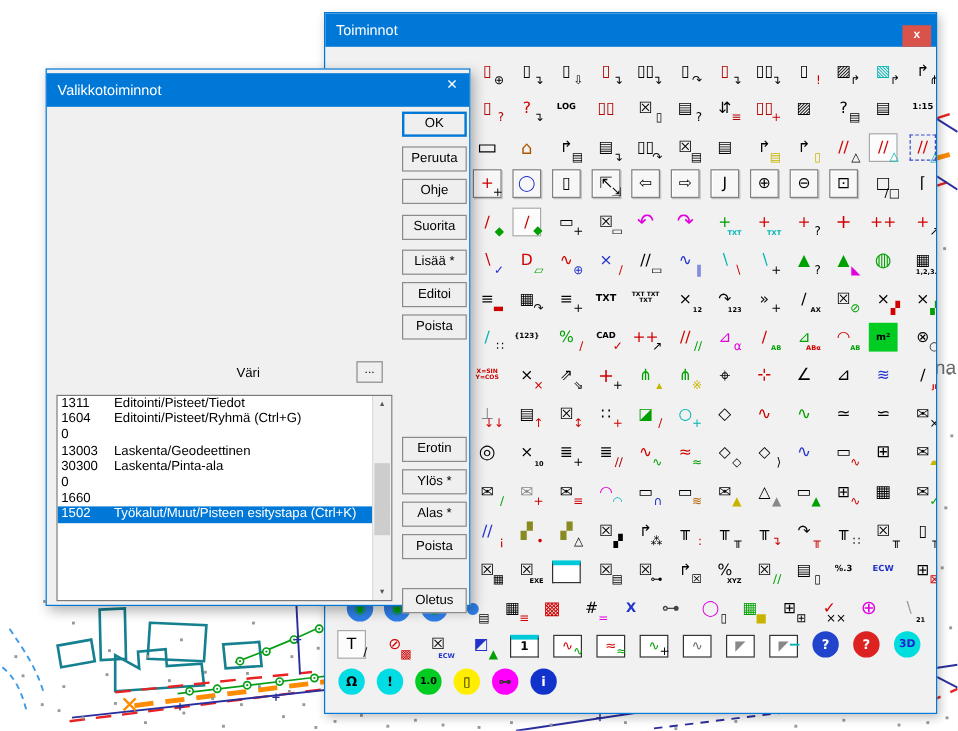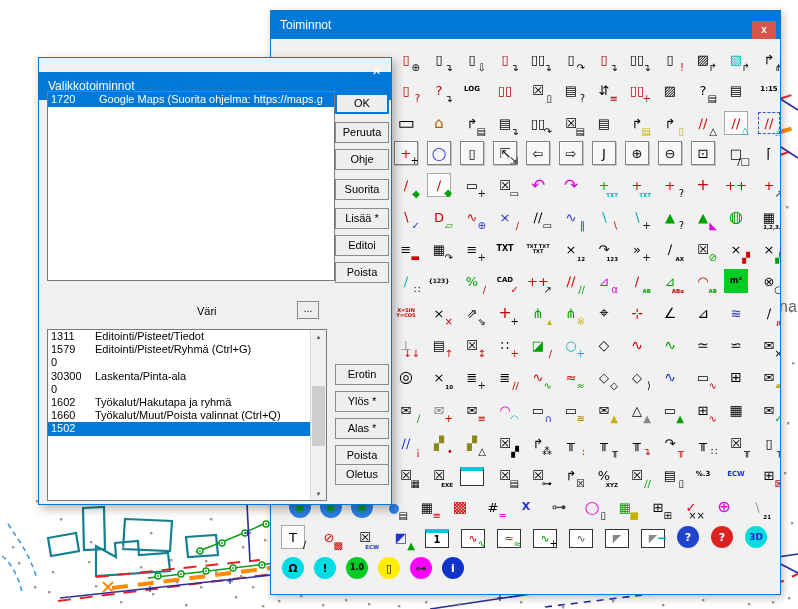--- a/index.html
+++ b/index.html
@@ -29,21 +29,21 @@
   .icon.r .g1{font-size:11px;}
   .icon.w{width:22px;height:19px;border:1px solid #333;background:#fff;margin-top:2px;}
   .icon.w .g1{font-size:11px;}
   .icon.cal{width:20px;height:19px;border:1px solid #333;border-top:4px solid #00c9d9;background:#fff;
     margin-top:2px;font-weight:bold;}
   .icon.cal .g1{font-size:10px;}
 
   
   #dlg{position:absolute;left:38px;top:57px;width:354px;height:448px;background:#f0f0f0;
     border:1px solid #0078d7;box-sizing:border-box;z-index:2;box-shadow:3px 4px 10px rgba(0,0,0,.3);}
-  #dlg .titlebar{position:absolute;left:0;top:14px;right:0;height:28px;background:#0078d7;color:#fff;
+  #dlg .titlebar{position:absolute;left:0;top:3px;right:0;height:28px;background:#0078d7;color:#fff;
     font-size:12px;line-height:28px;padding-left:9px;box-sizing:border-box;}
   #dlg .close-x{position:absolute;right:10px;top:0;height:28px;line-height:26px;color:#fff;font-size:15px;cursor:default;}
   .listbox{position:absolute;background:#fff;border:1px solid #7a7a7a;box-sizing:border-box;overflow:hidden;}
   #list1{left:8px;top:33px;width:288px;height:190px;}
   #list2{left:8px;top:271px;width:280px;height:172px;}
   .lrow{height:13.2px;line-height:13.2px;font-size:11px;white-space:nowrap;display:flex;padding-left:3px;}
   .lrow .lid{flex:0 0 44px;}
   .lrow.sel{background:#0078d7;color:#fff;}
   #list1 .lrow{height:15px;line-height:15px;}
   #list1 .lrow .lid{flex:0 0 48px;}
@@ -966,78 +966,72 @@
         </div>
       </div>
     </div>
 
   <div id="dlg">
     <div class="titlebar">
       <span>Valikkotoiminnot</span>
     </div>
     <div class="close-x">×</div>
 
-    <div class="listbox" id="list1">
-      <div class="lrow sel">
-        <span class="lid">1720</span>
-        <span>Google Maps (Suorita ohjelma: https://maps.g</span>
-      </div>
-    </div>
 
     <div class="btn default" style="top:35px">OK</div>
     <div class="btn" style="top:64px">Peruuta</div>
     <div class="btn" style="top:91px">Ohje</div>
     <div class="btn" style="top:121px">Suorita</div>
     <div class="btn" style="top:150px">Lisää *</div>
     <div class="btn" style="top:177px">Editoi</div>
     <div class="btn" style="top:204px">Poista</div>
 
     <div id="lblVari">Väri</div>
     <div id="btnMore">...</div>
 
     <div class="listbox" id="list2">
       <div id="list2rows">
           <div class="lrow">
             <span class="lid">1311</span>
             <span>Editointi/Pisteet/Tiedot</span>
           </div>
           <div class="lrow">
-            <span class="lid">1579</span>
+            <span class="lid">1604</span>
             <span>Editointi/Pisteet/Ryhmä (Ctrl+G)</span>
           </div>
           <div class="lrow">
             <span class="lid">0</span>
             <span></span>
+          </div>
+          <div class="lrow">
+            <span class="lid">13003</span>
+            <span>Laskenta/Geodeettinen</span>
           </div>
           <div class="lrow">
             <span class="lid">30300</span>
             <span>Laskenta/Pinta-ala</span>
           </div>
           <div class="lrow">
             <span class="lid">0</span>
             <span></span>
           </div>
           <div class="lrow">
-            <span class="lid">1602</span>
-            <span>Työkalut/Hakutapa ja ryhmä</span>
-          </div>
-          <div class="lrow">
             <span class="lid">1660</span>
-            <span>Työkalut/Muut/Poista valinnat (Ctrl+Q)</span>
           </div>
           <div class="lrow sel">
             <span class="lid">1502</span>
+            <span>Työkalut/Muut/Pisteen esitystapa (Ctrl+K)</span>
           </div>
         </div>
       <div class="vscroll">
         <div class="arr up">▴</div>
         <div class="thumb"></div>
         <div class="arr dn">▾</div>
       </div>
     </div>
 
     <div class="btn" style="top:306px">Erotin</div>
     <div class="btn" style="top:333px">Ylös *</div>
     <div class="btn" style="top:360px">Alas *</div>
     <div class="btn" style="top:387px">Poista</div>
-    <div class="btn" style="top:406px">Oletus</div>
+    <div class="btn" style="top:432px">Oletus</div>
   </div>
 </div>
 
 </body></html>

